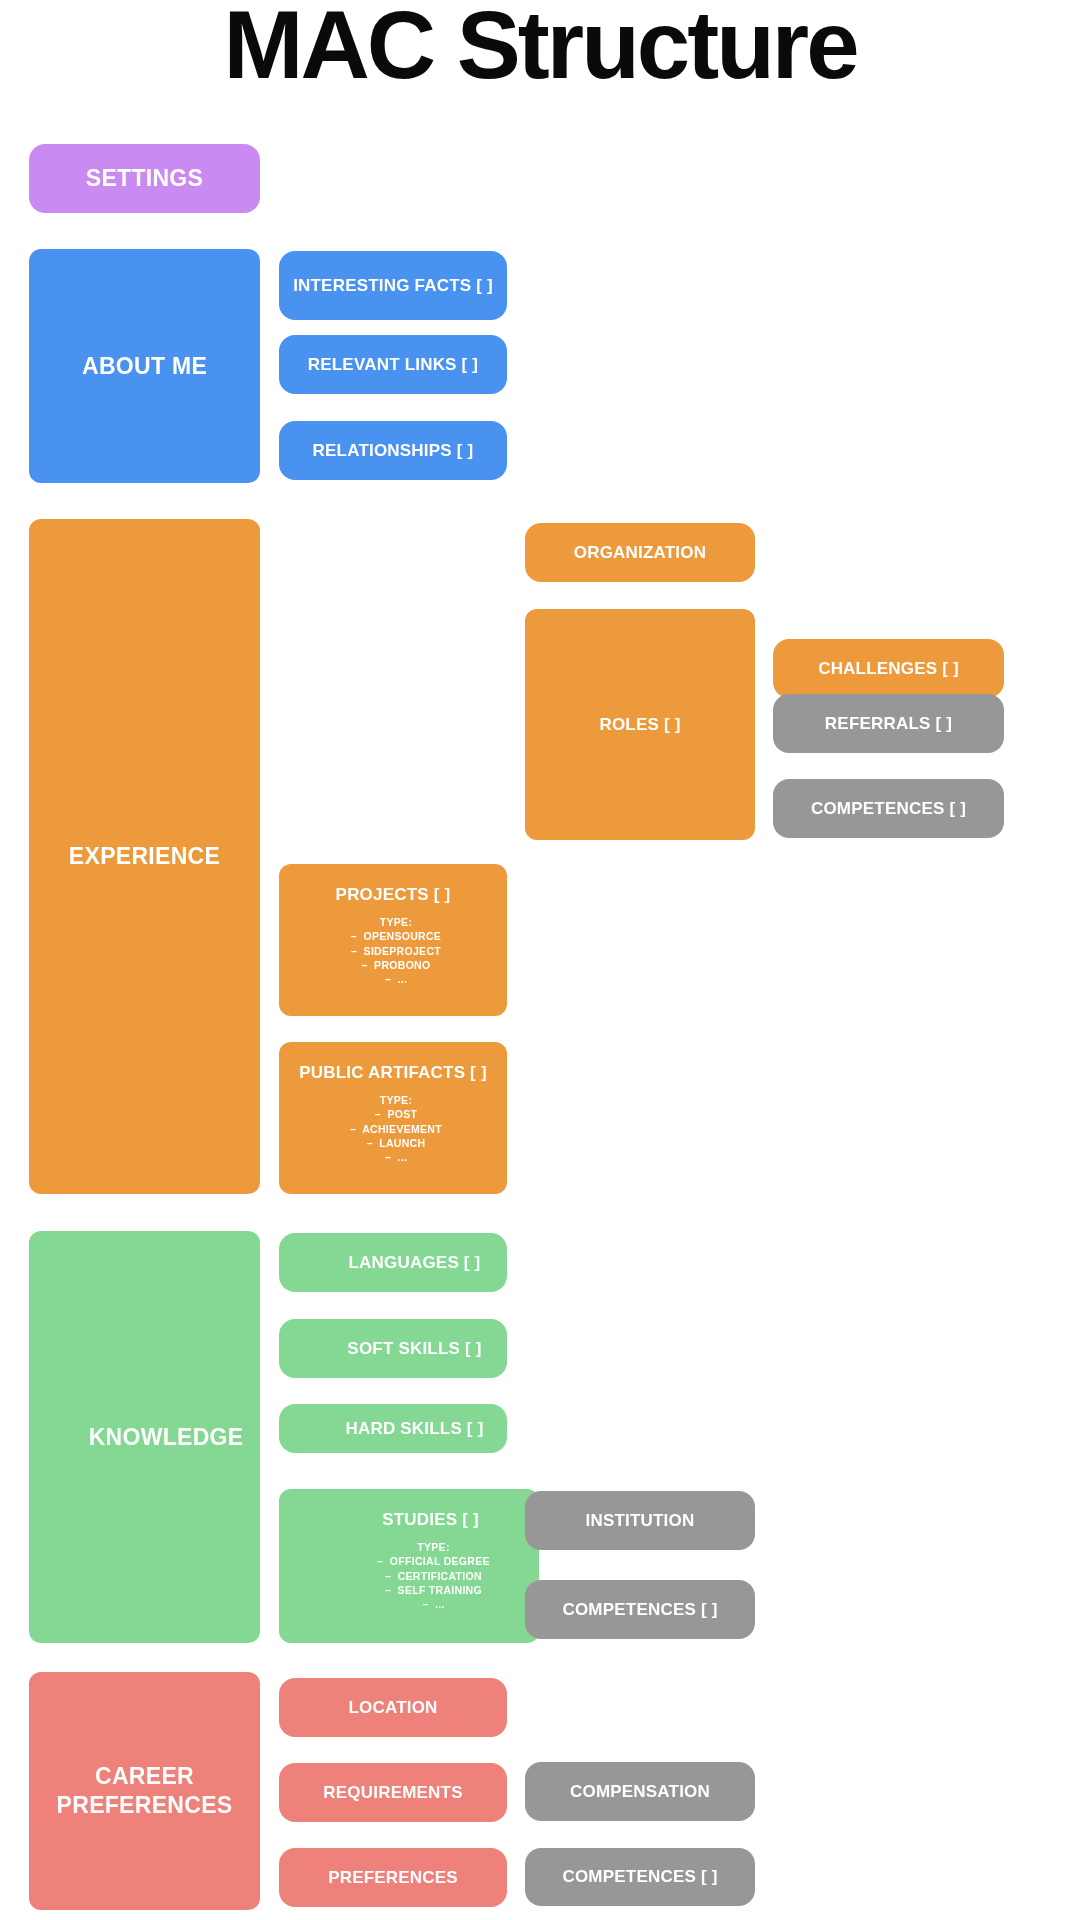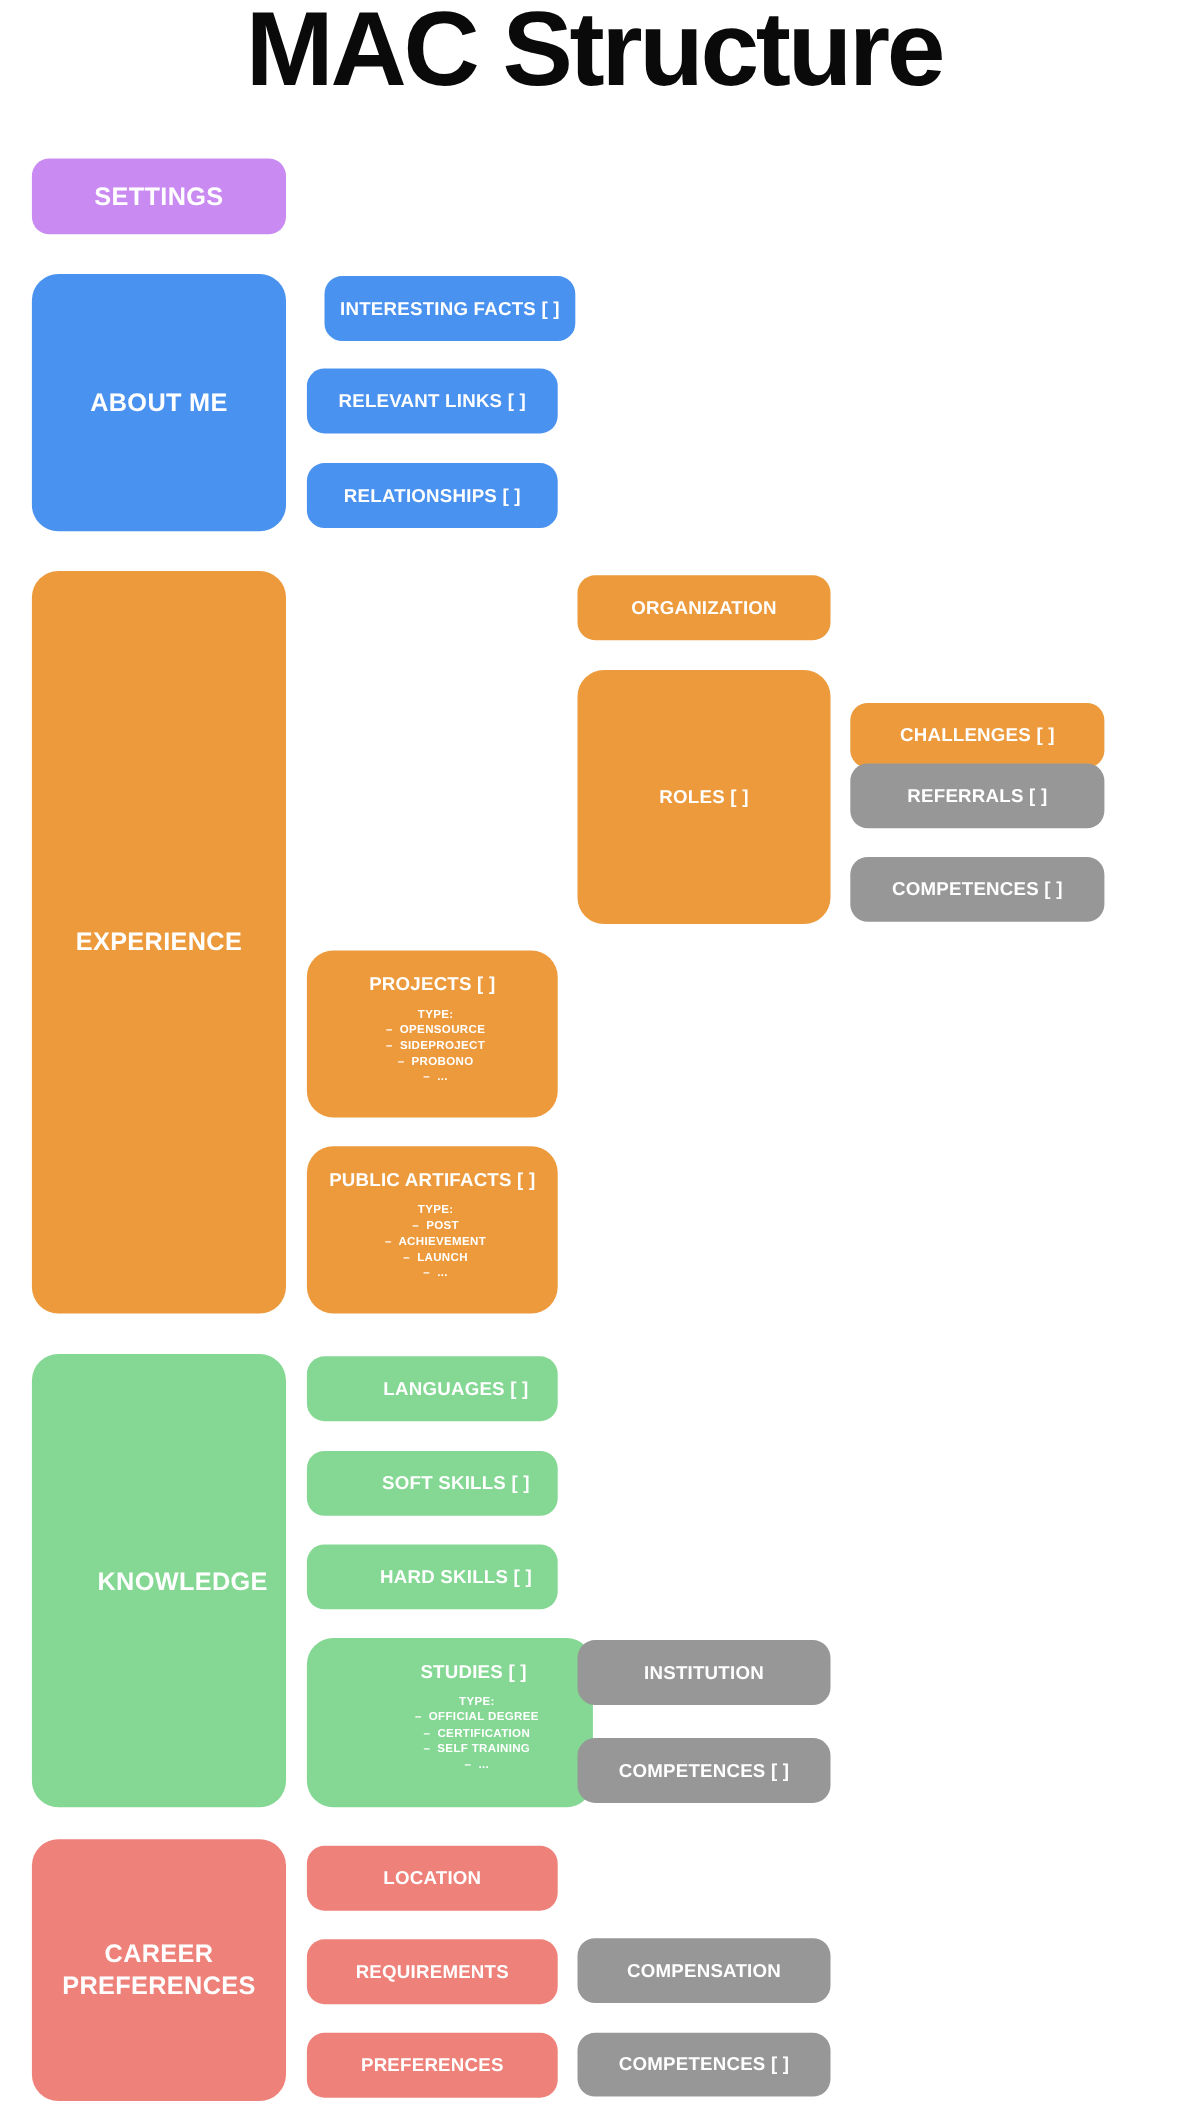--- a/index.html
+++ b/index.html
@@ -26,21 +26,21 @@
 
   .block {
     position: absolute;
     display: flex;
     align-items: center;
     justify-content: center;
     text-align: center;
     color: var(--label, #fff);
   }
   .block.sm { border-radius: 16px; }
-  .block.lg { border-radius: 24px; }
+  .block.lg { border-radius: 12px; }
 
   .purple { background: var(--purple); }
   .blue   { background: var(--blue); }
   .orange { background: var(--orange); }
   .green  { background: var(--green); padding-left: 43px; }
   .red    { background: var(--red); }
   .gray   { background: var(--gray); }
 
   .lbl      { font-weight: 700; font-size: 17px; letter-spacing: 0.2px; line-height: 1.25; padding: 0 10px; }
   .lbl.big  { font-size: 23px; letter-spacing: 0.3px; }
@@ -65,29 +65,29 @@
   .type-heading { white-space: pre; }
   .type-item { white-space: pre; }
 
   
   .b-settings      { left: 29px;  top: 144px;  width: 231px; height: 69px;  }
   .b-about         { left: 29px;  top: 249px;  width: 231px; height: 234px; }
   .b-experience    { left: 29px;  top: 519px;  width: 231px; height: 675px; align-items: center; }
   .b-knowledge     { left: 29px;  top: 1231px; width: 231px; height: 412px; }
   .b-career        { left: 29px;  top: 1672px; width: 231px; height: 238px; }
 
-  .b-facts         { left: 279px; top: 251px;  width: 228px; height: 59px; margin-left: 16px;  }
+  .b-facts         { left: 279px; top: 251px;  width: 228px; height: 69px;  }
   .b-links         { left: 279px; top: 335px;  width: 228px; height: 59px;  }
   .b-relationships { left: 279px; top: 421px;  width: 228px; height: 59px;  }
   .b-jobs          { left: 279px; top: 519px;  width: 228px; height: 321px; }
   .b-projects      { left: 279px; top: 864px;  width: 228px; height: 152px; }
   .b-artifacts     { left: 279px; top: 1042px; width: 228px; height: 152px; }
   .b-languages     { left: 279px; top: 1233px; width: 228px; height: 59px;  }
   .b-softskills    { left: 279px; top: 1319px; width: 228px; height: 59px;  }
-  .b-hardskills    { left: 279px; top: 1404px; width: 228px; height: 59px;  }
+  .b-hardskills    { left: 279px; top: 1404px; width: 228px; height: 49px;  }
   .b-studies       { left: 279px; top: 1489px; width: 260px; height: 154px; }
   .b-location      { left: 279px; top: 1678px; width: 228px; height: 59px;  }
   .b-requirements  { left: 279px; top: 1763px; width: 228px; height: 59px;  }
   .b-preferences   { left: 279px; top: 1848px; width: 228px; height: 59px;  }
 
   .b-organization  { left: 525px; top: 523px;  width: 230px; height: 59px;  }
   .b-roles         { left: 525px; top: 609px;  width: 230px; height: 231px; }
   .b-institution   { left: 525px; top: 1491px; width: 230px; height: 59px;  }
   .b-competences-k { left: 525px; top: 1580px; width: 230px; height: 59px;  }
   .b-compensation  { left: 525px; top: 1762px; width: 230px; height: 59px;  }

